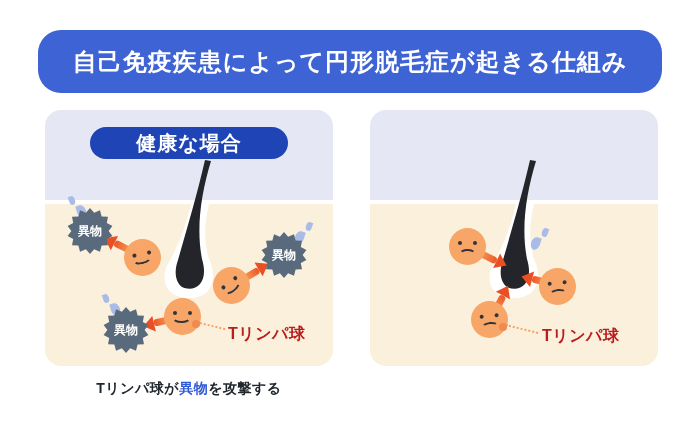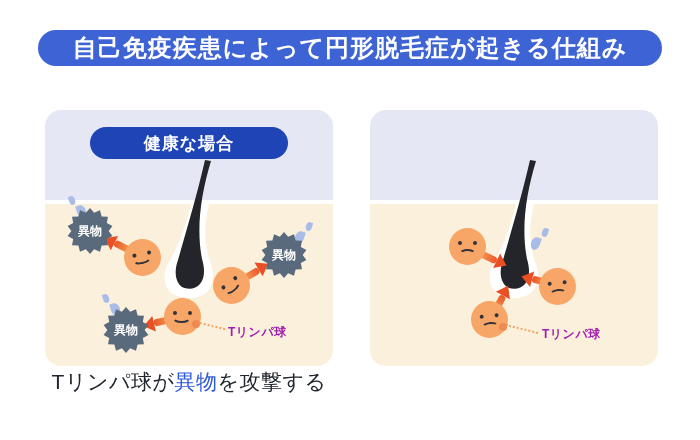--- a/index.html
+++ b/index.html
@@ -2,36 +2,36 @@
 <html><head>
 <meta charset="utf-8">
 <style>
   html,body{margin:0;padding:0;background:#ffffff;}
   .stage{
     position:relative;width:700px;height:440px;background:#ffffff;overflow:hidden;
     font-family:"Liberation Sans","DejaVu Sans",sans-serif;
   }
   
   .banner{
-    position:absolute;left:38px;top:30px;width:624px;height:36px;
+    position:absolute;left:38px;top:30px;width:624px;height:63px;
     background:#3E63D5;border-radius:23px;display:flex;align-items:center;justify-content:center;
   }
   .banner span{color:#ffffff;font-size:24px;font-weight:bold;letter-spacing:1px;}
   
   .panel{position:absolute;top:110px;width:288px;height:256px;}
   .panel-left{left:45px;}
   .panel-right{left:370px;}
   .sky{position:absolute;left:0;top:0;width:288px;height:90px;background:#E5E8F4;border-radius:16px 16px 0 0;}
   .skin{position:absolute;left:0;top:94px;width:288px;height:162px;background:#FAF0DC;border-radius:0 0 16px 16px;}
   .hair{position:absolute;left:0;top:0;width:288px;height:256px;pointer-events:none;}
   .pill{
     position:absolute;left:45px;top:17px;width:198px;height:32px;background:#1E44B5;border-radius:16px;
     display:flex;align-items:center;justify-content:center;z-index:4;
   }
-  .pill span{color:#ffffff;font-size:17px;font-weight:bold;letter-spacing:1px;}
+  .pill span{color:#ffffff;font-size:20px;font-weight:bold;letter-spacing:1px;}
   
   .cell{position:absolute;width:37px;height:37px;border-radius:50%;background:#F7A667;z-index:3;}
   .face{position:absolute;inset:0;}
   .eye{position:absolute;top:13px;width:4px;height:4px;border-radius:50%;background:#33343B;}
   .eye.l{left:9px;}.eye.r{right:9px;}
   .mouth{position:absolute;left:8px;top:14px;width:19px;height:11px;border:2.5px solid transparent;border-bottom-color:#33343B;border-radius:50%;box-sizing:border-box;}
   .mouth.frown{left:10px;top:21px;width:17px;height:10px;border:2.5px solid transparent;border-top-color:#33343B;border-radius:50%;}
   .blush{position:absolute;right:1px;bottom:7px;width:8px;height:8px;border-radius:50%;background:#EF8B50;}
   
   .burst{
@@ -43,23 +43,23 @@
   .arrow{position:absolute;height:16px;display:flex;align-items:center;z-index:2;}
   .arrow .shaft{flex:1;height:7px;background:linear-gradient(90deg,#F6A05C,#EB5726);border-radius:3px;}
   .arrow .head{width:0;height:0;border-left:11px solid #E94F22;border-top:8px solid transparent;border-bottom:8px solid transparent;}
   
   .drops{position:absolute;width:20px;height:24px;z-index:2;}
   .drops.flip{transform:scaleX(-1);}
   .drop-a{position:absolute;left:1px;top:9px;width:9px;height:13px;background:#A9BCE8;border-radius:50% 0 50% 50%;transform:rotate(18deg);}
   .drop-b{position:absolute;left:12px;top:0;width:6px;height:9px;background:#A9BCE8;border-radius:50% 0 50% 50%;transform:rotate(18deg);}
   
   .leader{position:absolute;height:0;border-top:2.5px dotted #F7A35F;transform-origin:left center;z-index:2;}
-  .cell-label{position:absolute;color:#a21caf;font-size:12px;font-weight:bold;letter-spacing:0.5px;z-index:3;}
-  
-  .caption{position:absolute;top:368px;width:288px;text-align:center;font-size:21px;font-weight:normal;color:#20262E;letter-spacing:0.5px;}
+  .cell-label{position:absolute;color:#b91c1c;font-size:16px;font-weight:bold;letter-spacing:0.5px;z-index:3;}
+  
+  .caption{position:absolute;top:380px;width:288px;text-align:center;font-size:14px;font-weight:bold;color:#20262E;letter-spacing:0.5px;}
   .caption .kw{color:#2E5AD6;}
   .caption-left{left:45px;}
   .caption-right{left:370px;}
 </style>
 </head>
 <body>
 
 <div class="stage">
 
   <div class="banner">

